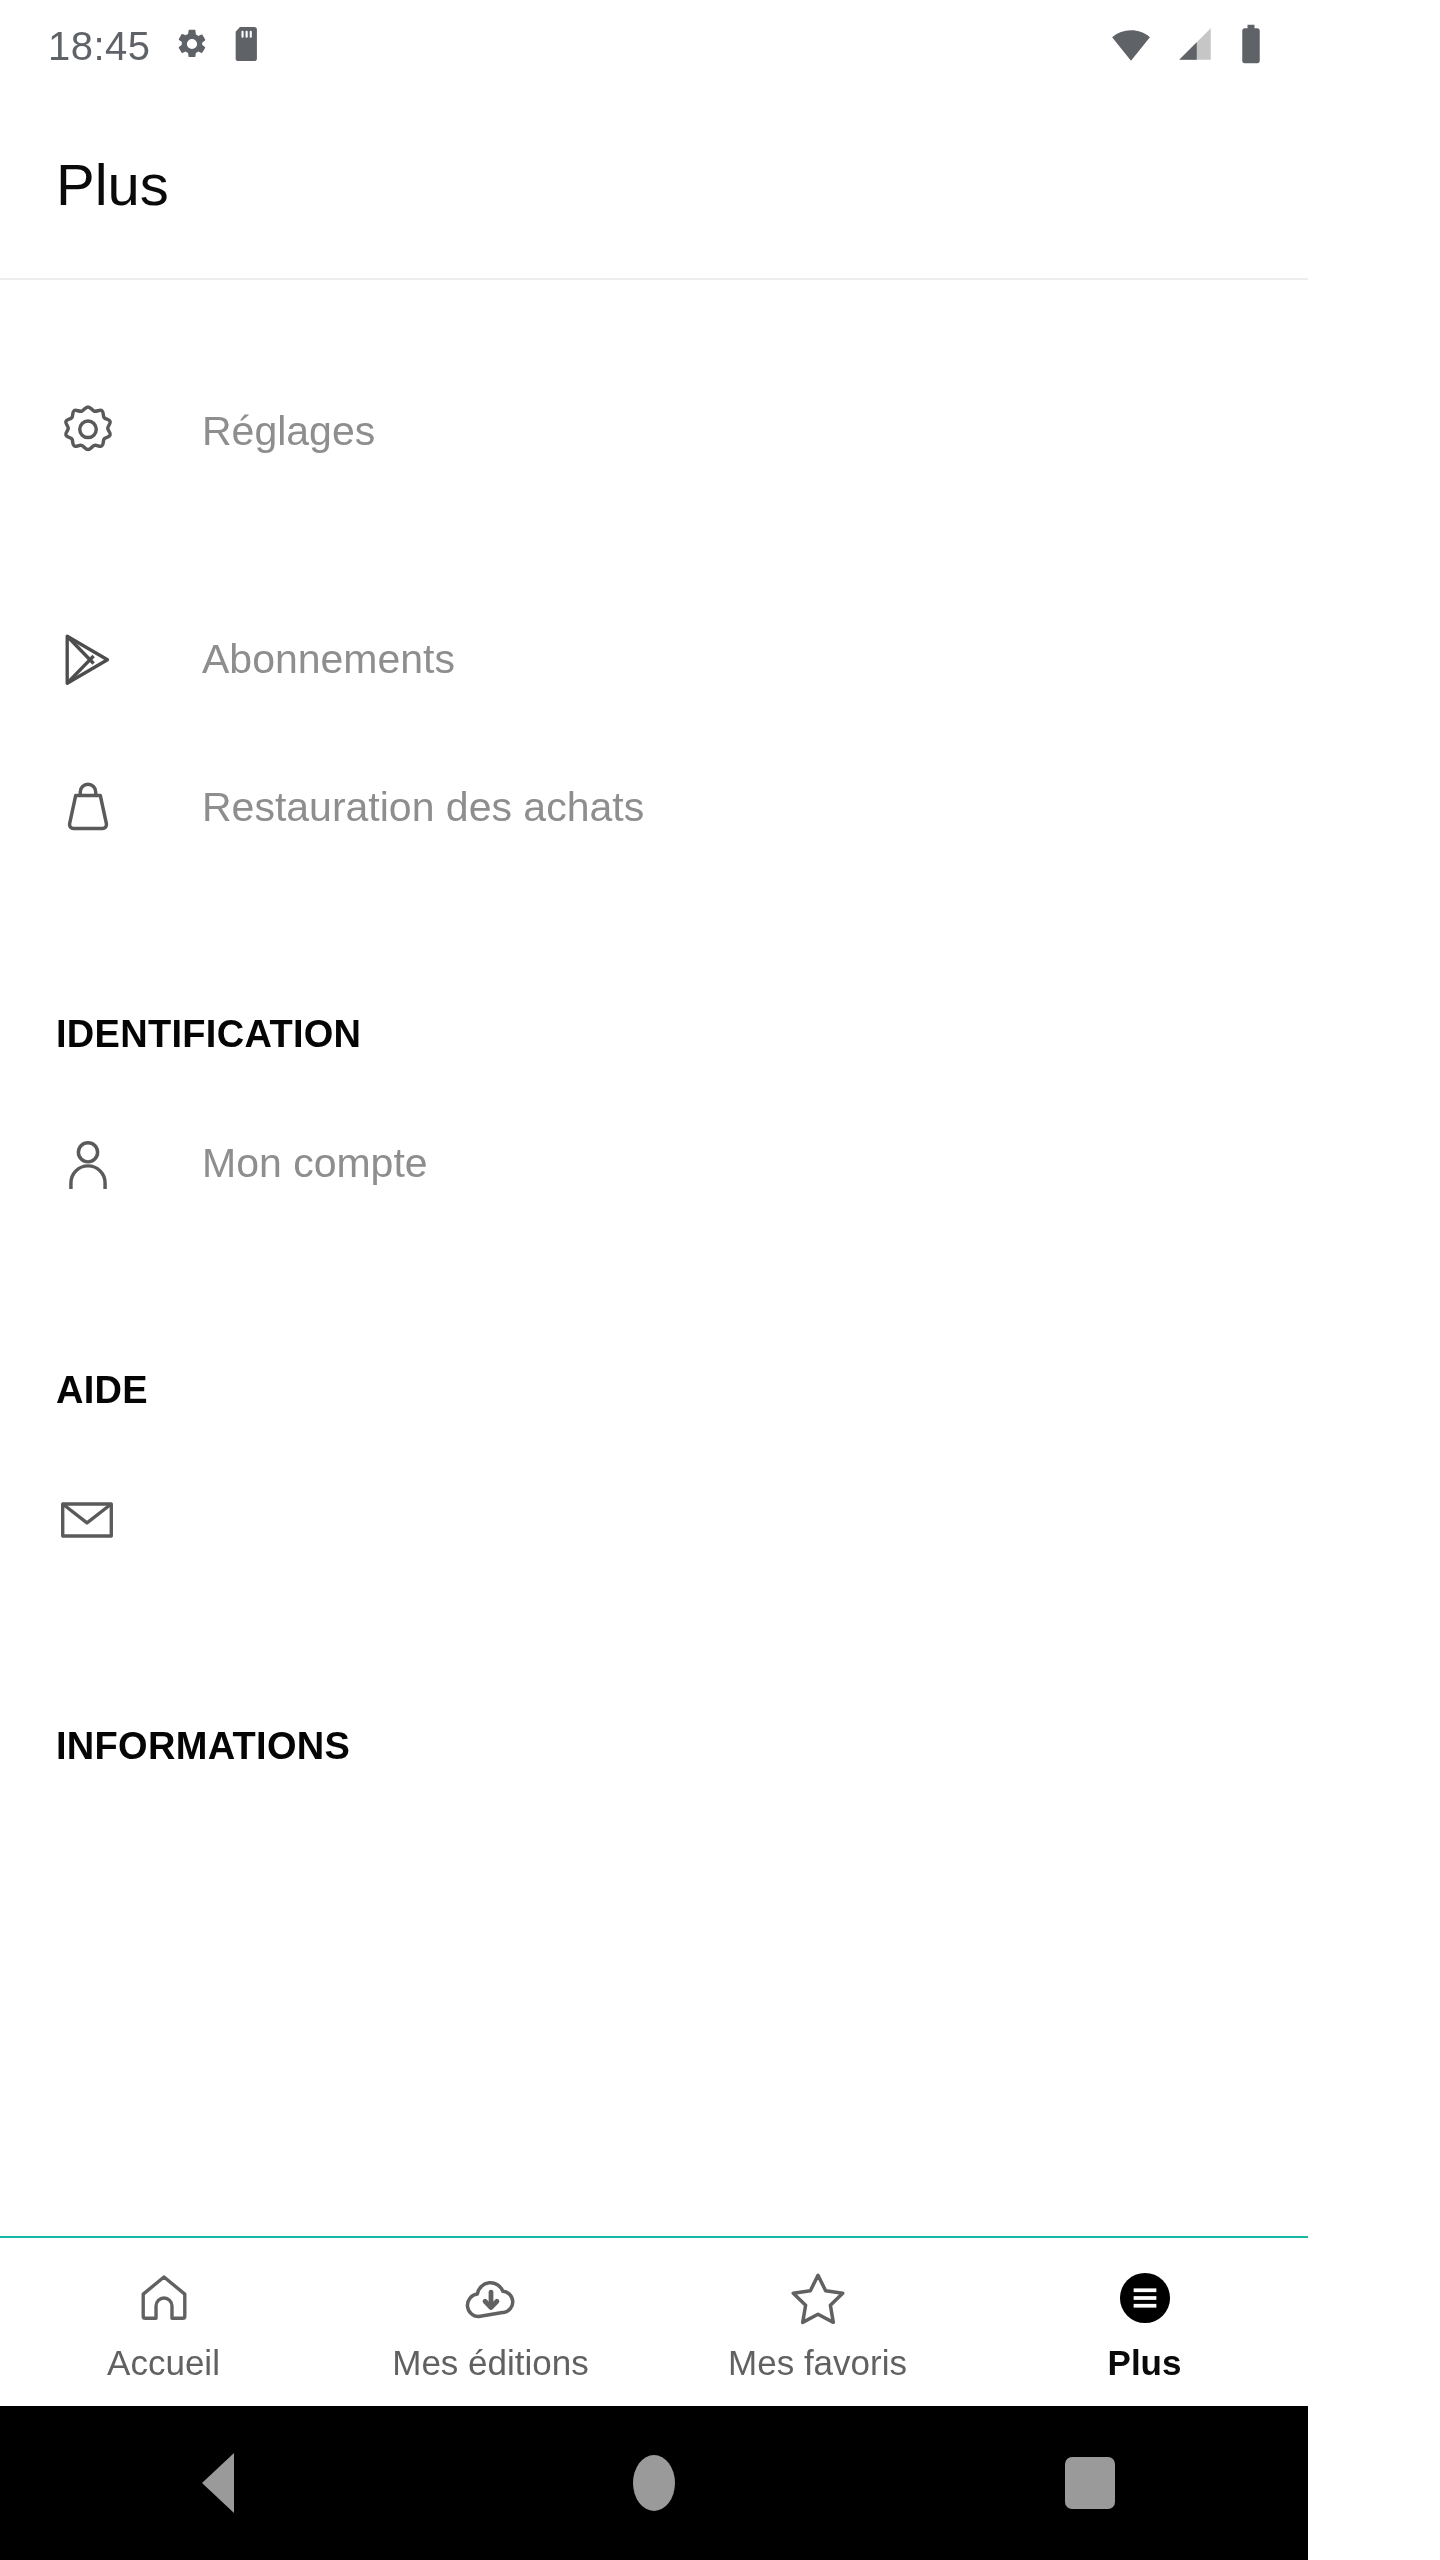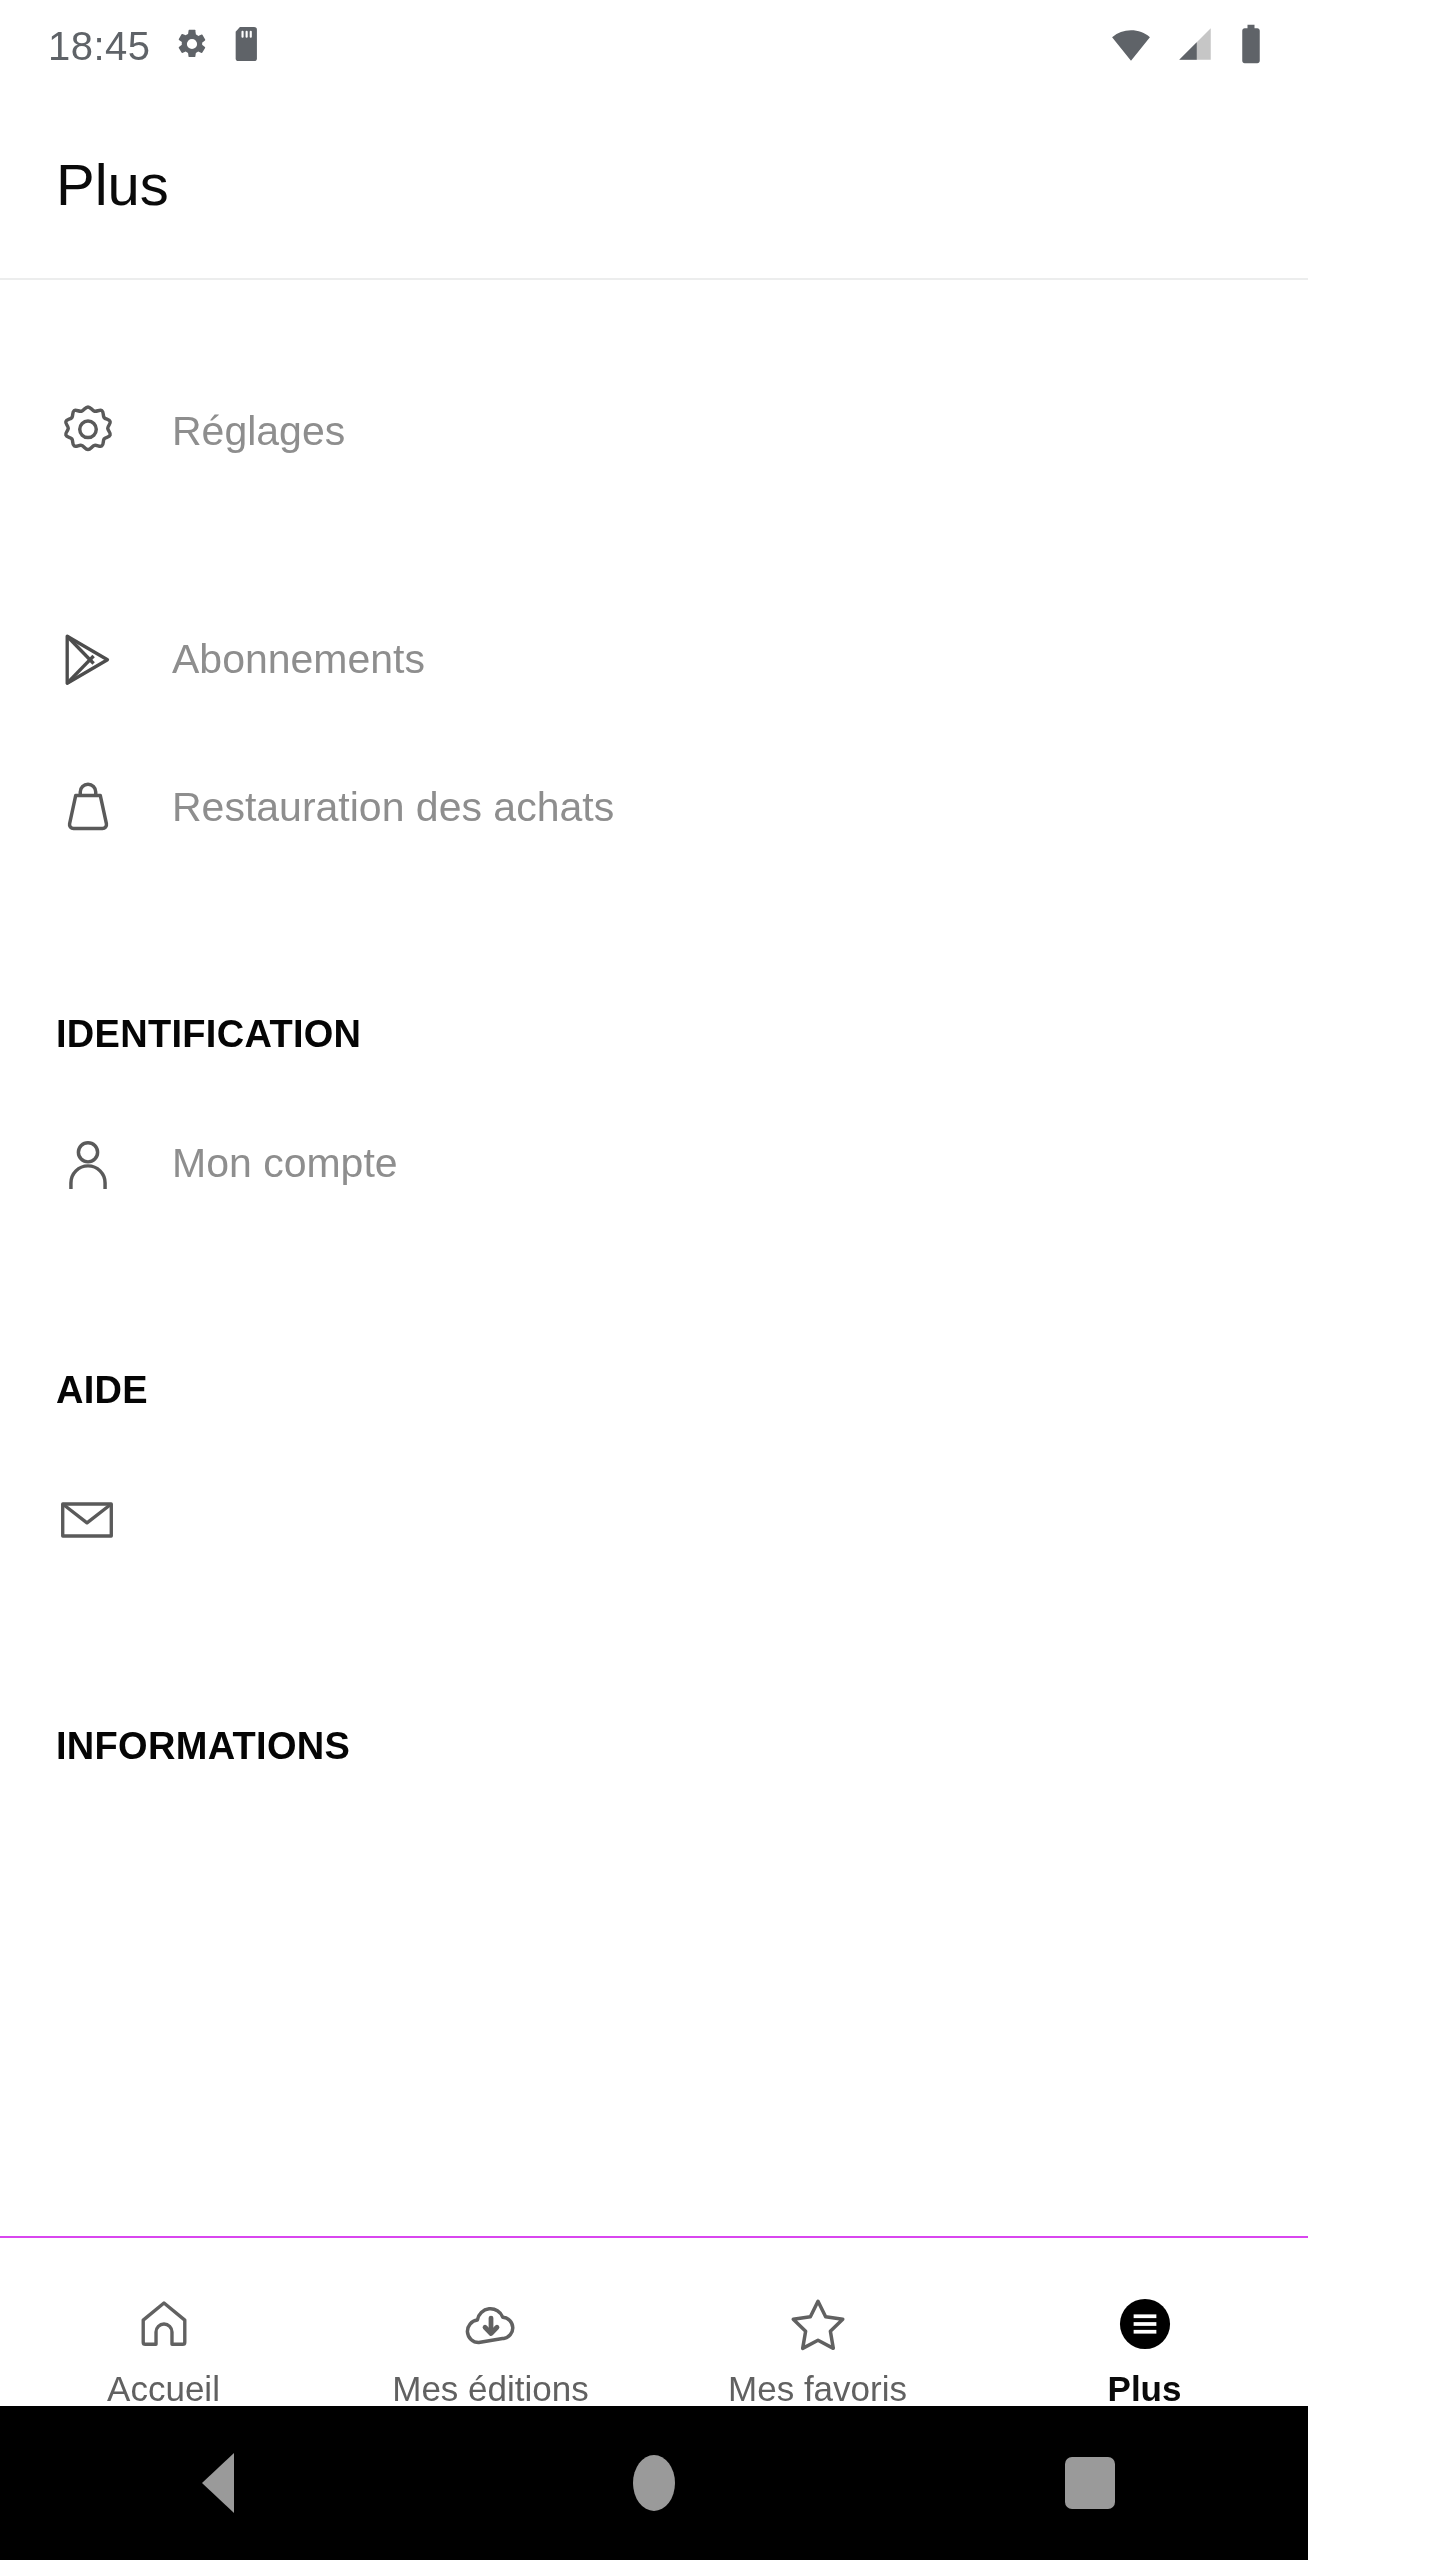--- a/index.html
+++ b/index.html
@@ -40,43 +40,43 @@
     display:flex; align-items:center;
     height:148px;
     padding:0 56px;
     background:#ffffff;
   }
   .row-icon {
     width:86px; flex:0 0 86px;
     display:flex; align-items:center; justify-content:flex-start;
   }
   .row-label {
-    margin-left:30px;
+    margin-left:60px;
     font-size:41px; color:#8e8e8e; font-weight:400;
     line-height:1.1; white-space:nowrap;
   }
 
   .section-header {
     padding:0 56px;
     font-size:38px; font-weight:700; color:#050505;
     letter-spacing:0.3px;
     display:flex; align-items:flex-end;
     height:128px;
     white-space:nowrap;
   }
   .sp-a { height:78px; }
   .sp-b { height:46px; }
   .sp-c { height:34px; }
 
   
   .bottomnav {
     flex:0 0 170px; height:170px;
-    display:flex; align-items:flex-end;
-    background:#ffffff;
-    border-top:2px solid #d946ef;
+    display:flex; align-items:center;
+    background:#ffffff;
+    border-top:2px solid #14b8a6;
   }
   .navitem {
     flex:1 1 0; display:flex; flex-direction:column;
     align-items:center; justify-content:center; gap:14px;
   }
   .nav-ico { height:66px; display:flex; align-items:center; justify-content:center; }
   .nav-label { font-size:35px; color:#616161; line-height:1; }
   .navitem.active .nav-label { color:#0a0a0a; font-weight:700; }
 
   

